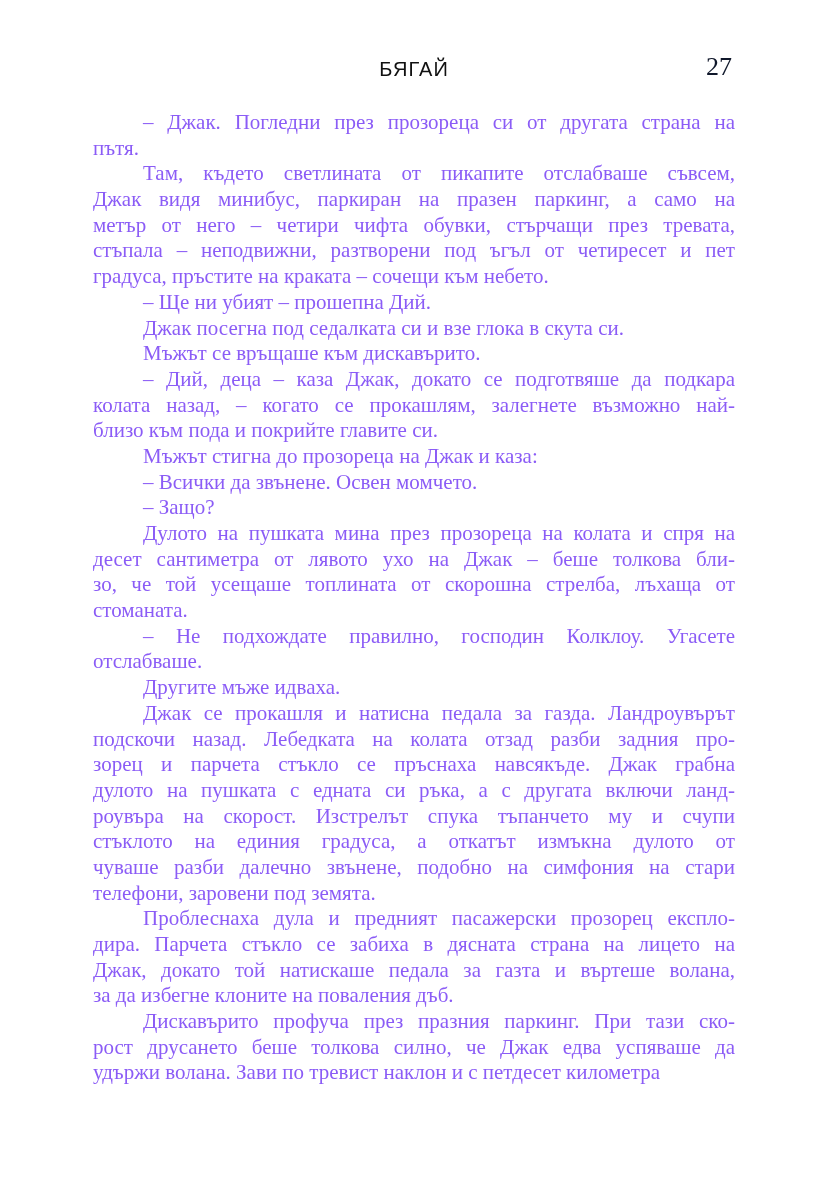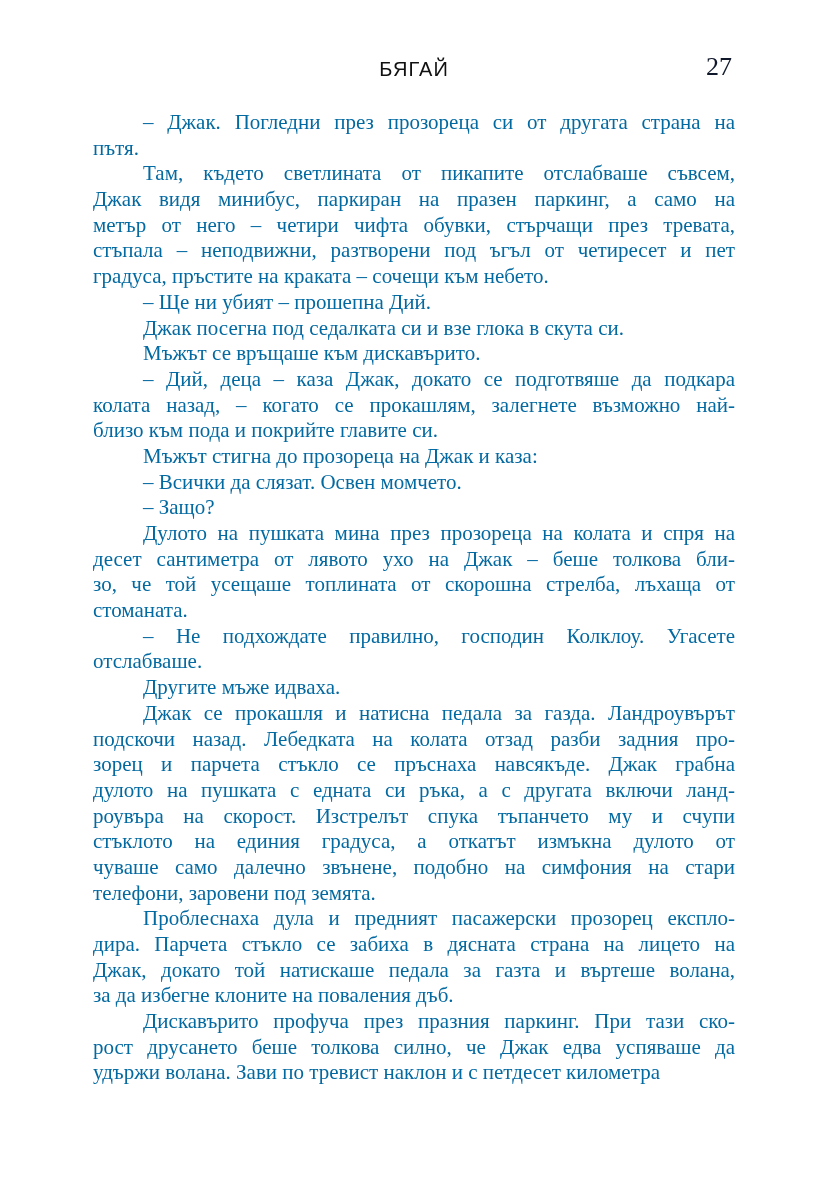--- a/index.html
+++ b/index.html
@@ -34,21 +34,21 @@
     font-size: 26px;
     color: #0f172a;
   }
   .body-text {
     position: absolute;
     left: 93px;
     top: 110px;
     width: 642px;
     font-family: "Liberation Serif", serif;
     font-size: 21px;
-    color: #0369a1;
+    color: #8b5cf6;
   }
   .line {
     height: 25.7px;
     line-height: 25.7px;
     text-align: justify;
     text-align-last: justify;
     overflow: hidden;
   }
   .line.first {
     text-indent: 50px;
@@ -73,36 +73,36 @@
       <div class="line">метър от него – четири чифта обувки, стърчащи през тревата,</div>
       <div class="line">стъпала – неподвижни, разтворени под ъгъл от четиресет и пет</div>
       <div class="line para-end">градуса, пръстите на краката – сочещи към небето.</div>
       <div class="line first para-end">– Ще ни убият – прошепна Дий.</div>
       <div class="line first para-end">Джак посегна под седалката си и взе глока в скута си.</div>
       <div class="line first para-end">Мъжът се връщаше към дискавърито.</div>
       <div class="line first">– Дий, деца – каза Джак, докато се подготвяше да подкара</div>
       <div class="line">колата назад, – когато се прокашлям, залегнете възможно най-</div>
       <div class="line para-end">близо към пода и покрийте главите си.</div>
       <div class="line first para-end">Мъжът стигна до прозореца на Джак и каза:</div>
-      <div class="line first para-end">– Всички да слязат. Освен момчето.</div>
+      <div class="line first para-end">– Всички да звънене. Освен момчето.</div>
       <div class="line first para-end">– Защо?</div>
       <div class="line first">Дулото на пушката мина през прозореца на колата и спря на</div>
       <div class="line">десет сантиметра от лявото ухо на Джак – беше толкова бли-</div>
       <div class="line">зо, че той усещаше топлината от скорошна стрелба, лъхаща от</div>
       <div class="line para-end">стоманата.</div>
       <div class="line first">– Не подхождате правилно, господин Колклоу. Угасете</div>
       <div class="line para-end">отслабваше.</div>
       <div class="line first para-end">Другите мъже идваха.</div>
       <div class="line first">Джак се прокашля и натисна педала за газда. Ландроувърът</div>
       <div class="line">подскочи назад. Лебедката на колата отзад разби задния про-</div>
       <div class="line">зорец и парчета стъкло се пръснаха навсякъде. Джак грабна</div>
       <div class="line">дулото на пушката с едната си ръка, а с другата включи ланд-</div>
       <div class="line">роувъра на скорост. Изстрелът спука тъпанчето му и счупи</div>
       <div class="line">стъклото на единия градуса, а откатът измъкна дулото от</div>
-      <div class="line">чуваше само далечно звънене, подобно на симфония на стари</div>
+      <div class="line">чуваше разби далечно звънене, подобно на симфония на стари</div>
       <div class="line para-end">телефони, заровени под земята.</div>
       <div class="line first">Проблеснаха дула и предният пасажерски прозорец експло-</div>
       <div class="line">дира. Парчета стъкло се забиха в дясната страна на лицето на</div>
       <div class="line">Джак, докато той натискаше педала за газта и въртеше волана,</div>
       <div class="line para-end">за да избегне клоните на поваления дъб.</div>
       <div class="line first">Дискавърито профуча през празния паркинг. При тази ско-</div>
       <div class="line">рост друсането беше толкова силно, че Джак едва успяваше да</div>
       <div class="line para-end">удържи волана. Зави по тревист наклон и с петдесет километра</div>
     </main>
 </div>

